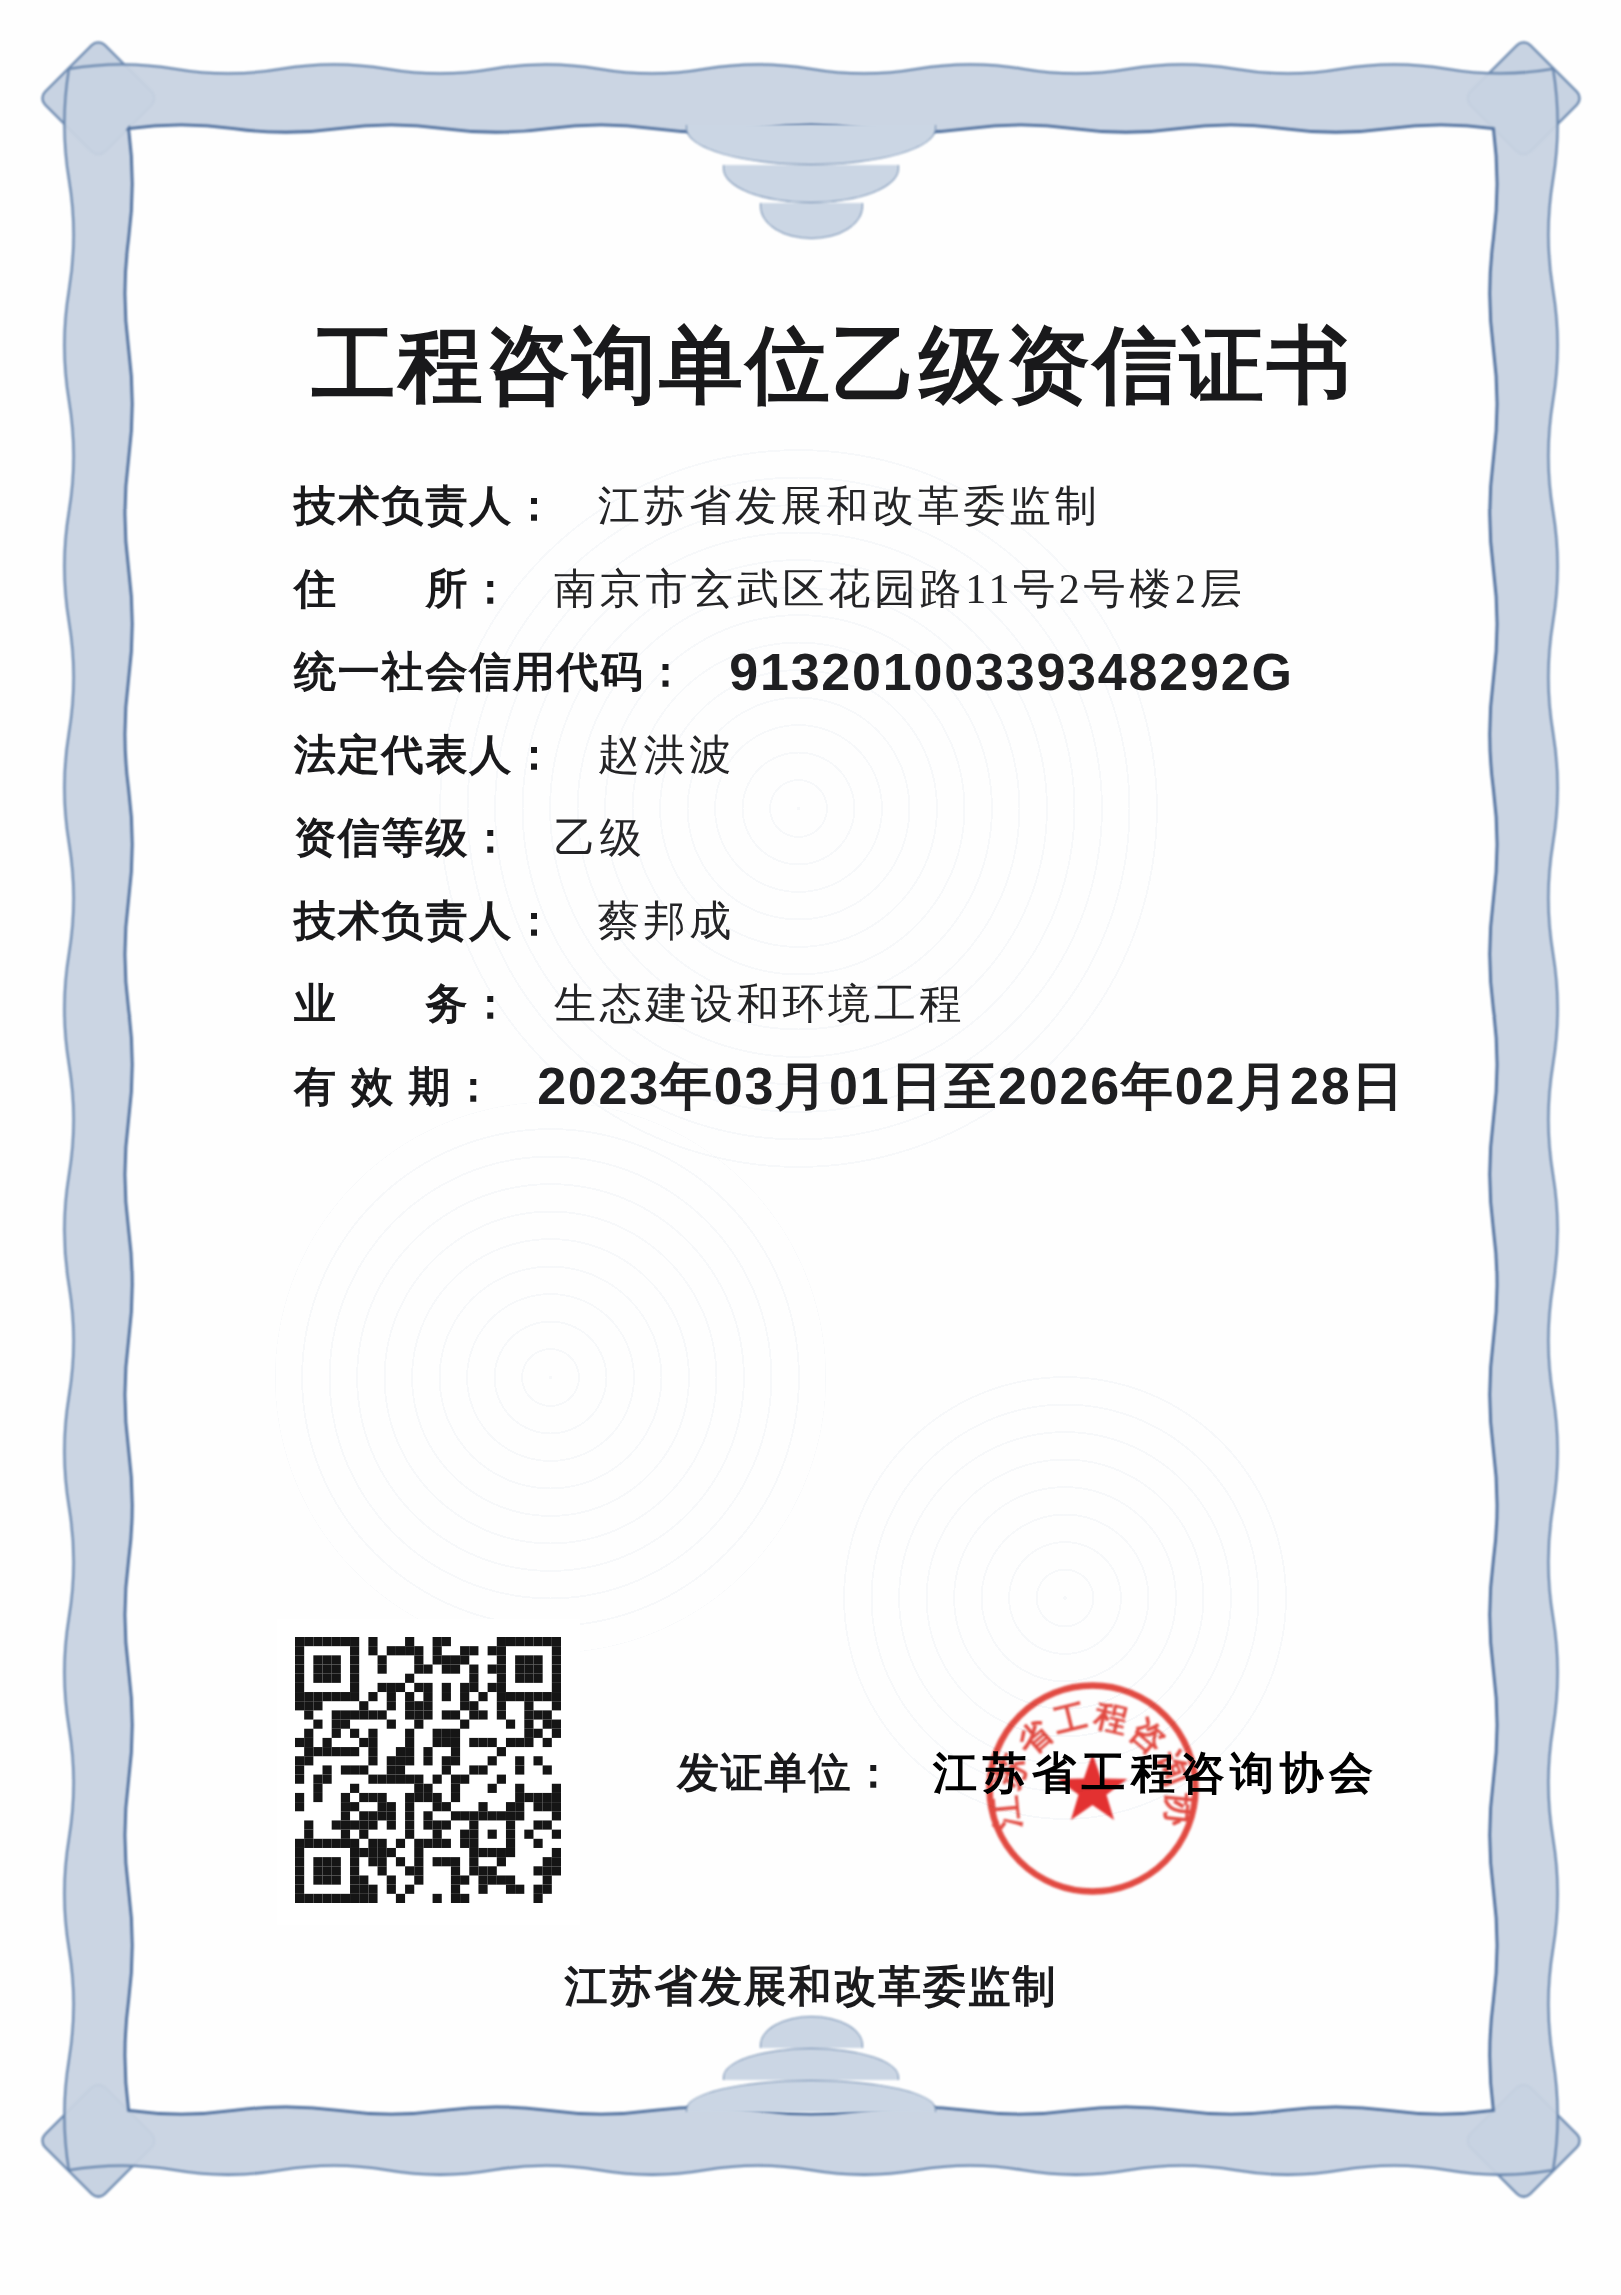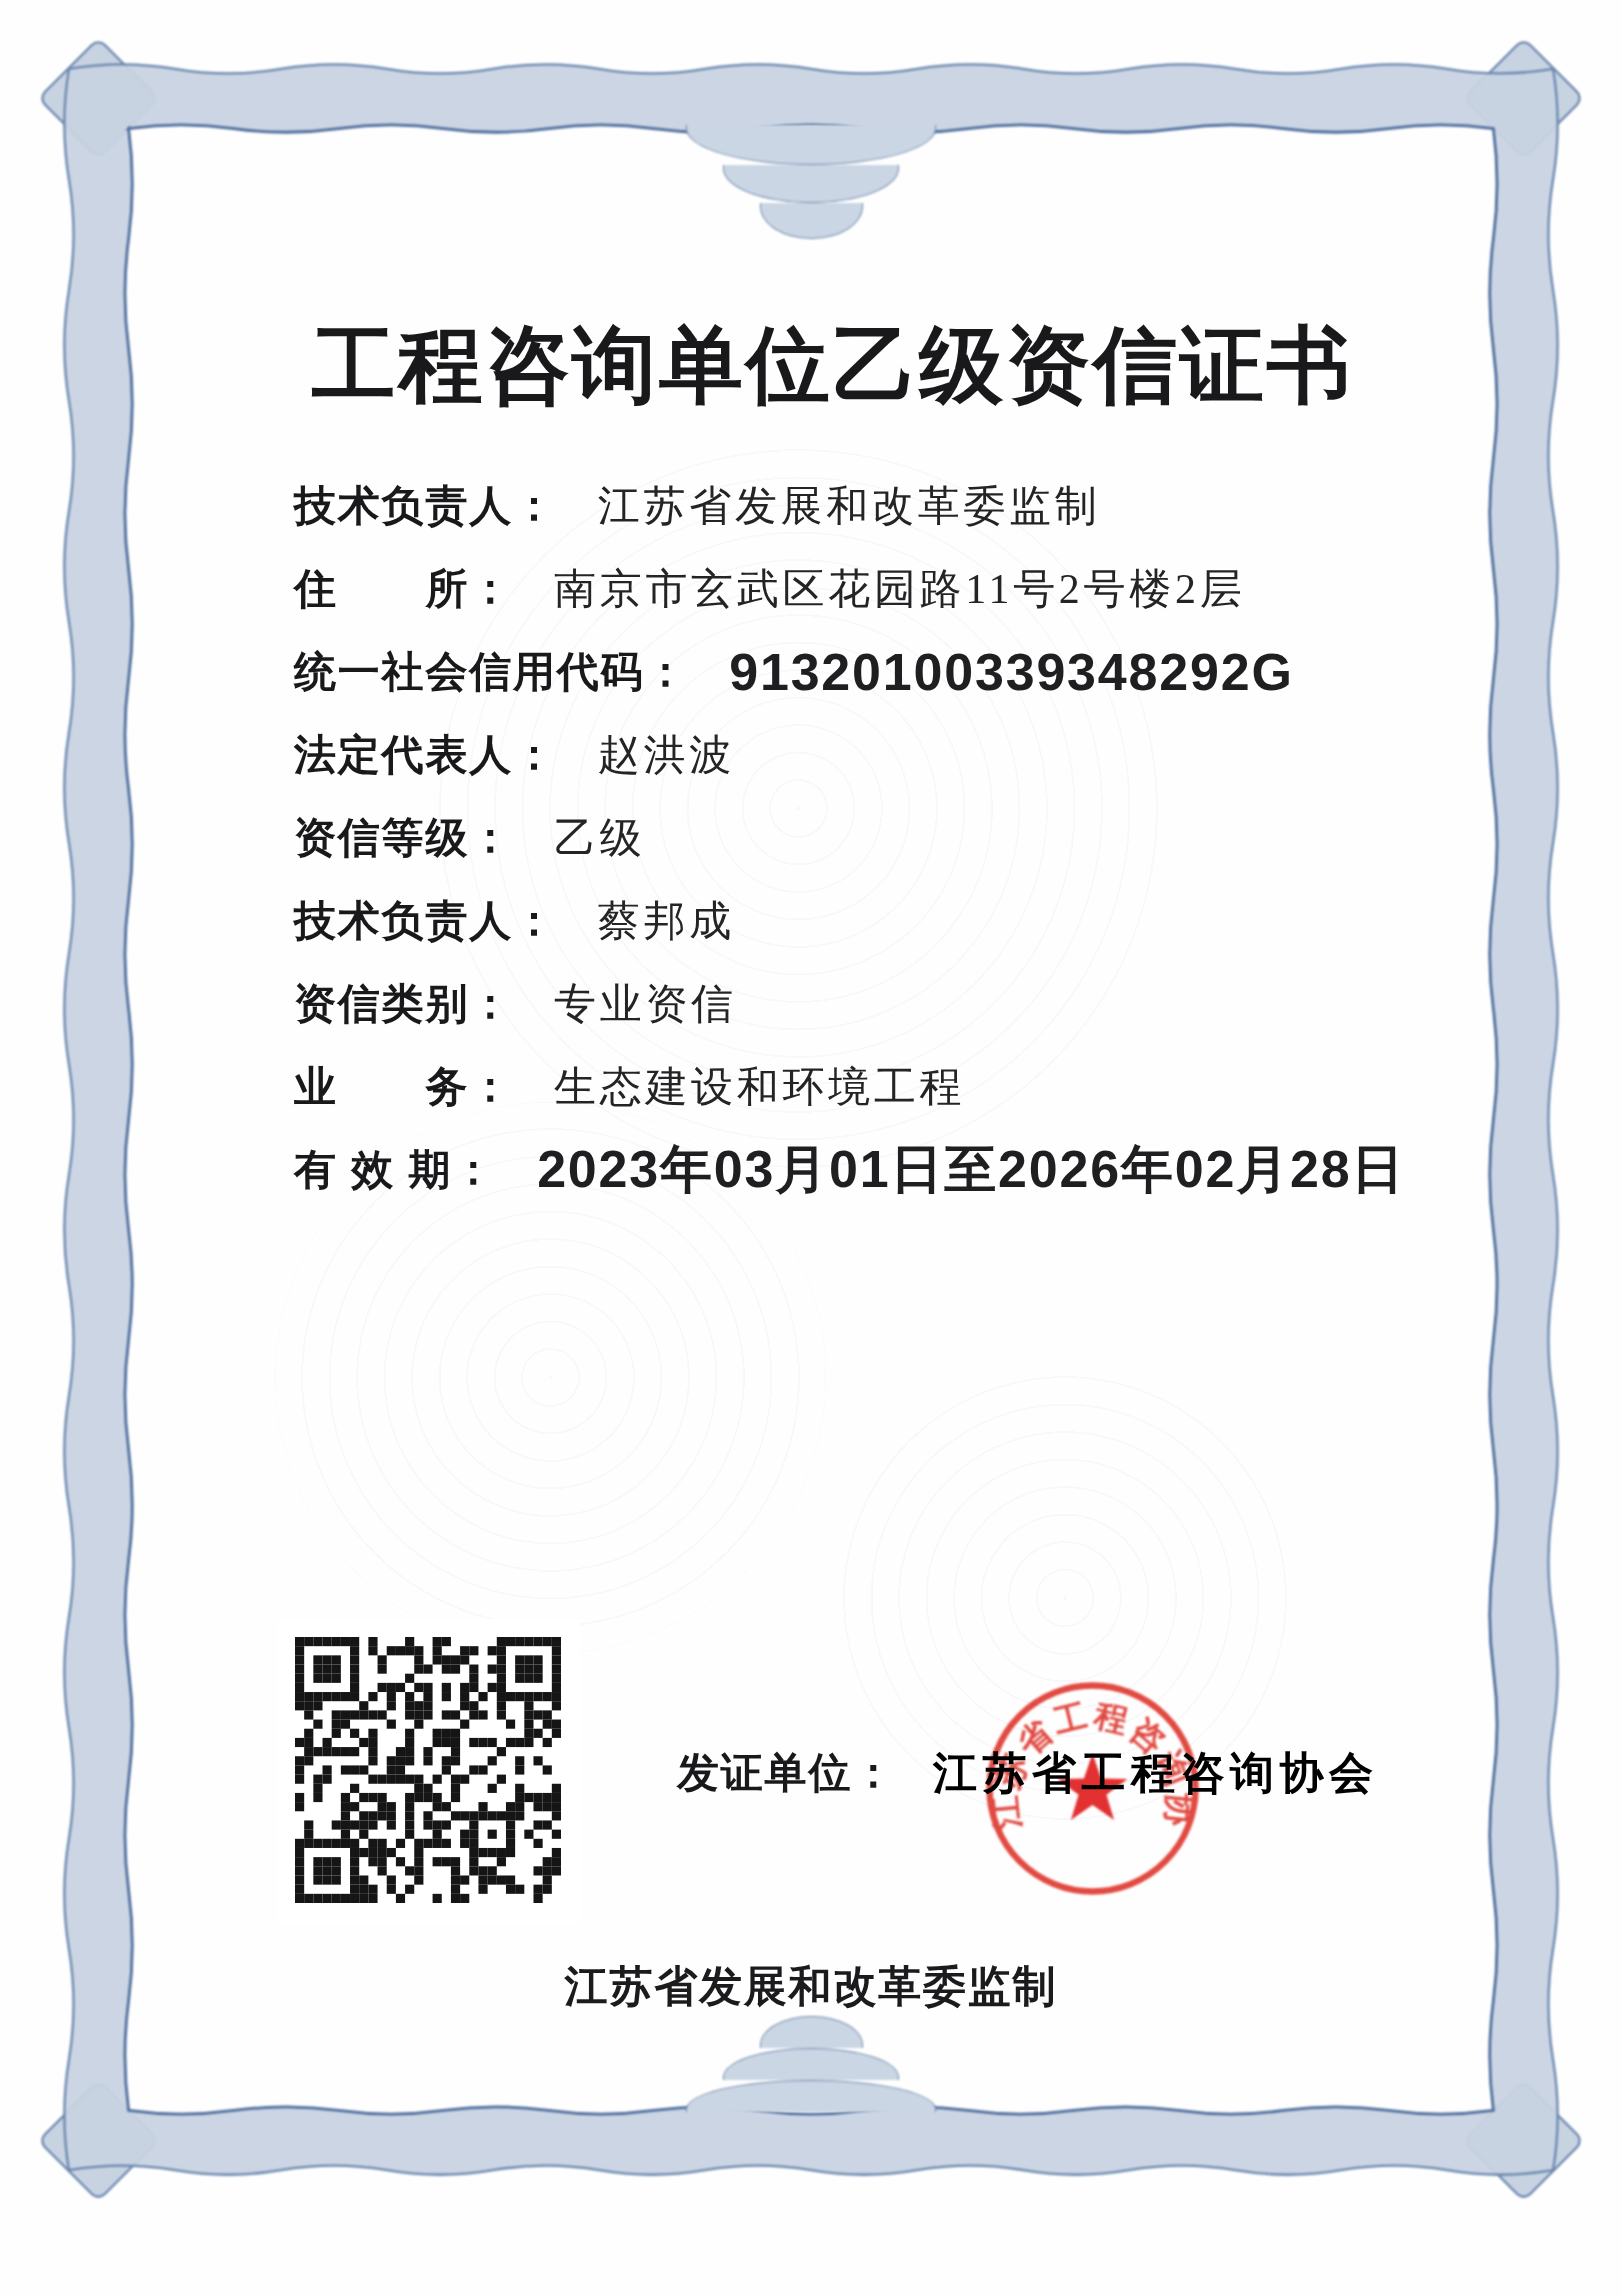--- a/index.html
+++ b/index.html
@@ -89,24 +89,20 @@
       <span class="flabel">法定代表人：</span>
       <span class="fvalue kai">赵洪波</span>
     </div>
     <div class="row">
       <span class="flabel">资信等级：</span>
       <span class="fvalue kai">乙级</span>
     </div>
     <div class="row">
       <span class="flabel">技术负责人：</span>
       <span class="fvalue kai">蔡邦成</span>
-    </div>
-    <div class="row">
-      <span class="flabel">资信类别：</span>
-      <span class="fvalue kai">专业资信</span>
     </div>
     <div class="row">
       <span class="flabel">业　　务：</span>
       <span class="fvalue kai">生态建设和环境工程</span>
     </div>
     <div class="row">
       <span class="flabel">有 效 期：</span>
       <span class="fvalue num">2023年03月01日至2026年02月28日</span>
     </div>
   </div>

